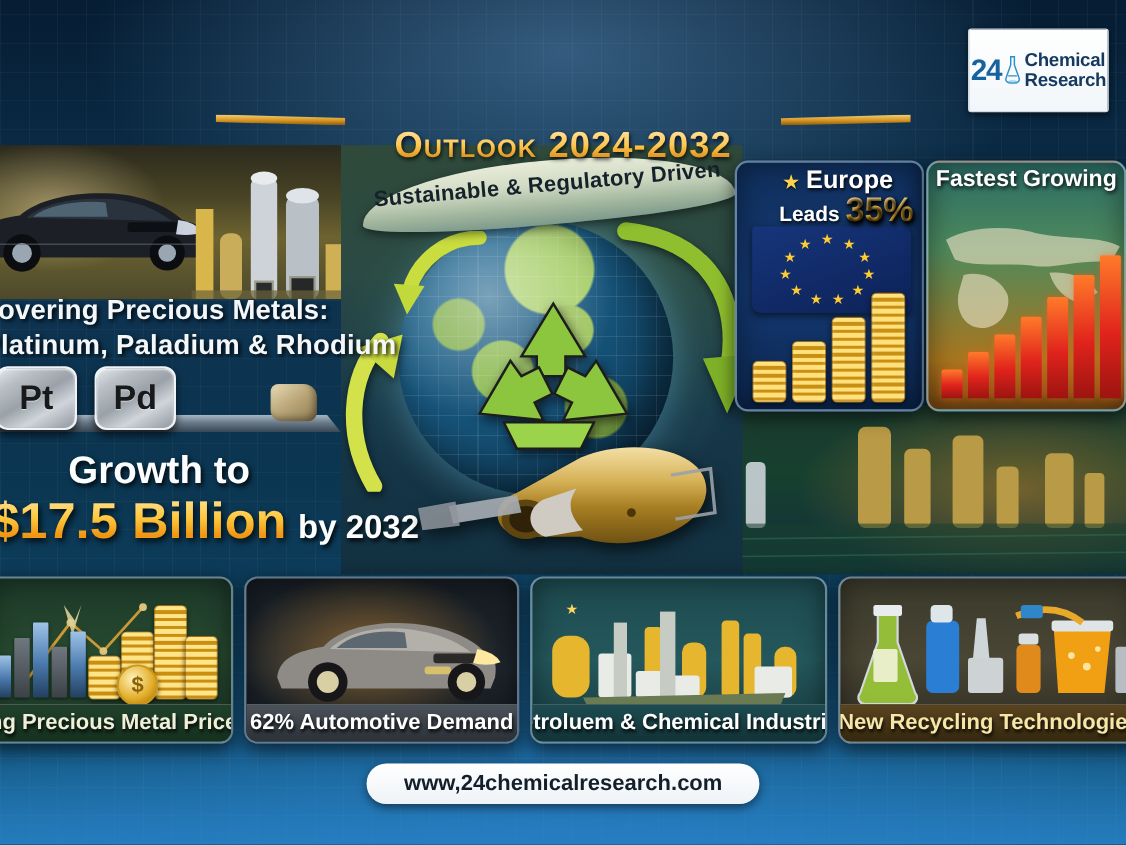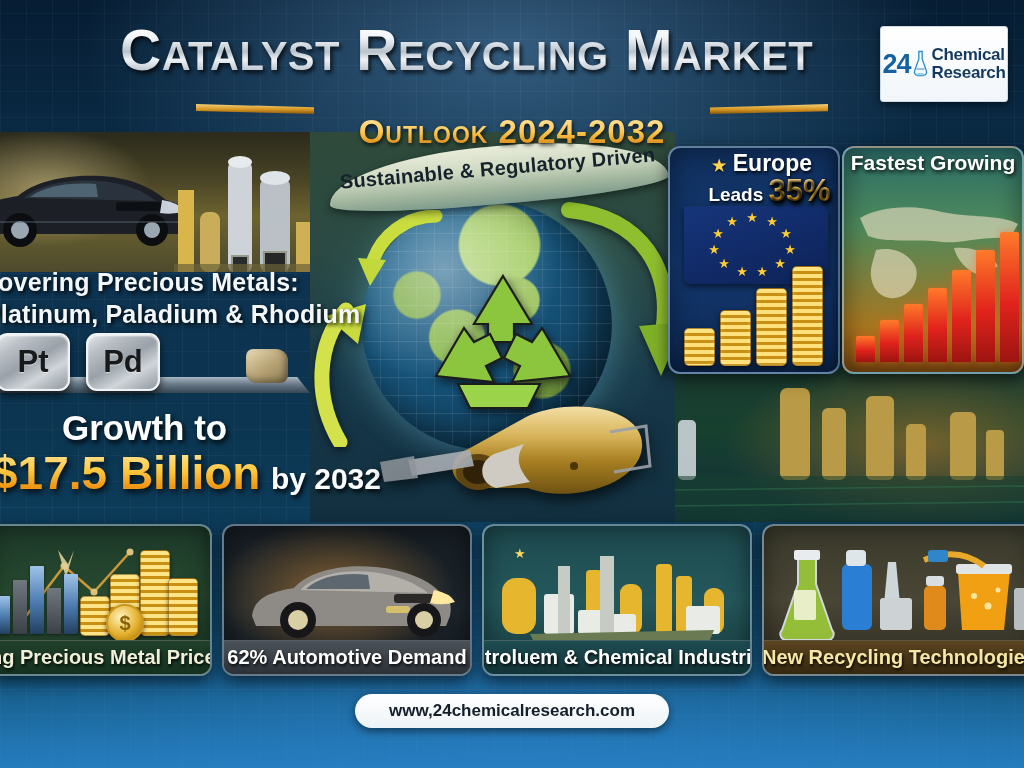--- a/index.html
+++ b/index.html
@@ -328,34 +328,33 @@
 
   .labrow{ position:absolute; left:12px; top:16px; width:252px; height:100px; }
 
   
   .url-pill{
     position:absolute; left:50%; transform:translateX(-50%);
     top:694px; z-index:9;
     padding:7px 34px; border-radius:18px;
     background:linear-gradient(180deg,#ffffff,#eef3f7);
     box-shadow:0 3px 9px rgba(0,0,0,.5);
-    font-size:17px; font-weight:bold; color:#13202b; white-space:nowrap;
+    font-size:20px; font-weight:bold; color:#13202b; white-space:nowrap;
   }
   .bottom-glow{
     position:absolute; left:0; bottom:0; width:1024px; height:92px; z-index:1;
     background:linear-gradient(180deg, rgba(20,90,150,0), rgba(40,130,200,.75));
   }
 </style>
 </head>
 <body>
 
 <div id="poster">
 
   <div class="header">
-    <div class="title-main">Catalyst Recycling Market</div>
     <div class="sub-rule left"></div>
     <div class="sub-rule right"></div>
     <div class="title-sub-wrap">
       <span class="title-sub">Outlook 2024-2032</span>
     </div>
 
     <div class="logo-box">
       <span class="logo-24">24</span>
       <span class="logo-flask">
         <svg viewBox="0 0 18 34" width="15" height="30" aria-hidden="true">

